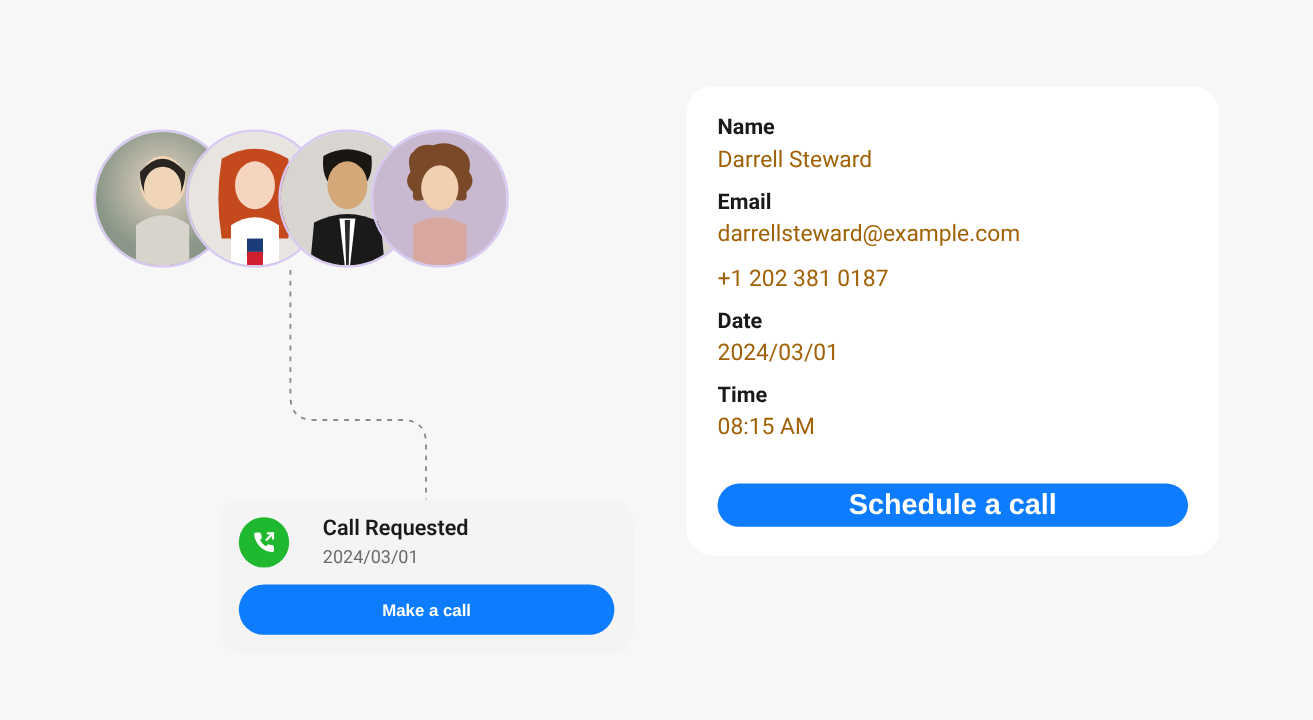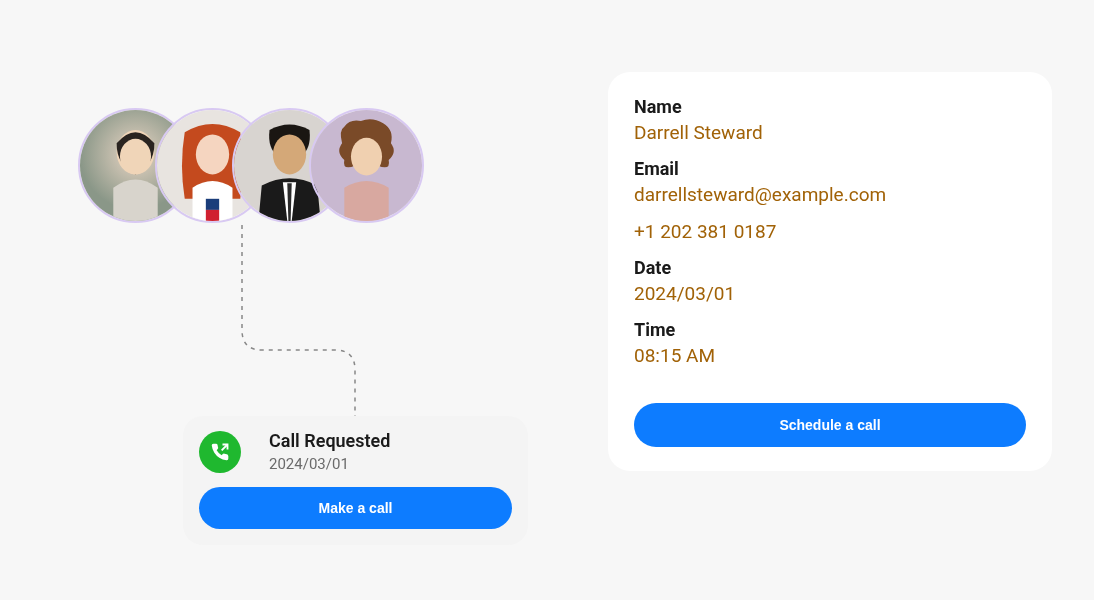--- a/index.html
+++ b/index.html
@@ -92,21 +92,21 @@
       background: #0d7cff;
       color: #fff;
       border: none;
       border-radius: 22px;
       font-size: 14px;
       font-weight: 600;
       cursor: pointer;
     }
     .detail-card {
       position: absolute;
-      left: 608px;
+      left: 572px;
       top: 72px;
       width: 444px;
       background: #fff;
       border-radius: 22px;
       padding: 24px 26px 24px 26px;
     }
     .field {
       margin-bottom: 14px;
     }
     .field-label {
@@ -115,22 +115,22 @@
       color: #1a1a1a;
       margin-bottom: 4px;
     }
     .field-value {
       font-size: 19px;
       color: #a16207;
       font-weight: 400;
     }
     .detail-card .btn {
       margin-top: 22px;
-      padding: 14px 0;
-      font-size: 14px;
+      padding: 4px 0;
+      font-size: 24px;
     }
   </style>
 </head>
 <body>
 
 <div class="avatar-stack">
   <div class="avatar">
     <svg viewBox="0 0 100 100">
       <defs>
           <radialGradient id="g1" cx="50%" cy="40%">

